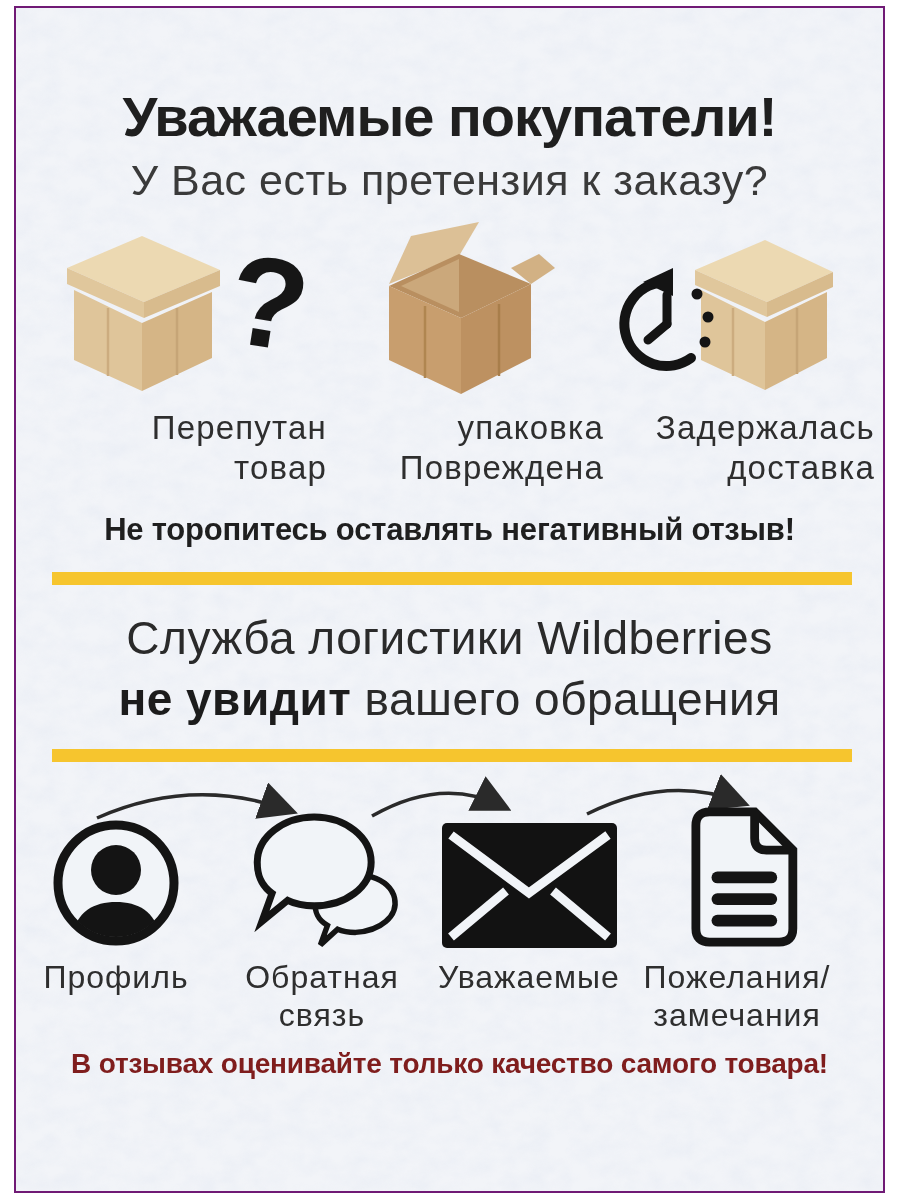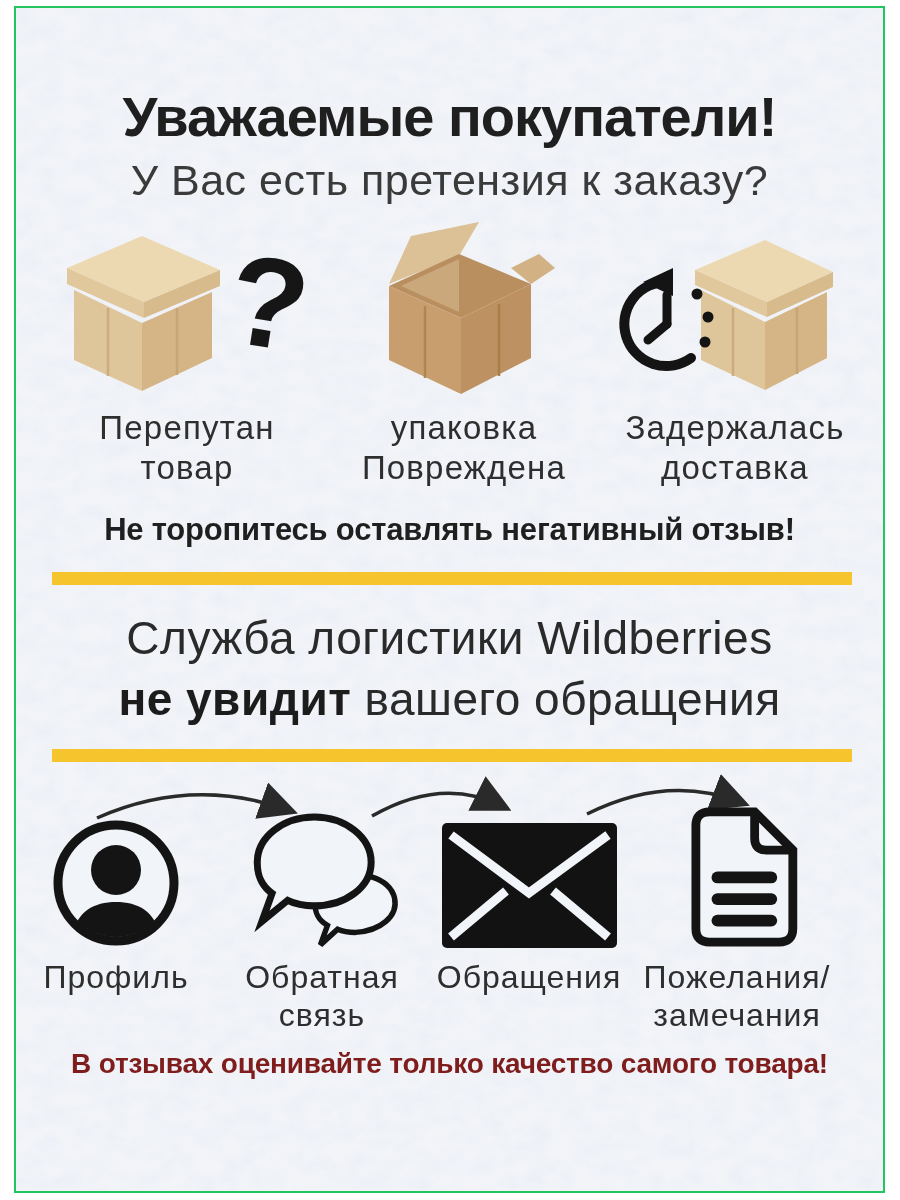--- a/index.html
+++ b/index.html
@@ -1,27 +1,27 @@
 <!DOCTYPE html>
 <html><head>
 <meta charset="utf-8">
 <style>
   html,body{margin:0;padding:0;background:#ffffff;}
   .poster{position:relative;width:900px;height:1200px;background:#ffffff;overflow:hidden;
           font-family:"Liberation Sans","DejaVu Sans",sans-serif;color:#242424;}
   .frame{position:absolute;left:14px;top:6px;right:15px;bottom:7px;
-         border:2px solid #22c55e;background:#f2f4f8;overflow:hidden;text-decoration:underline;}
+         border:2px solid #701a75;background:#f2f4f8;overflow:hidden;text-decoration:underline;}
   .tex{position:absolute;left:0;top:0;width:100%;height:100%;pointer-events:none;}
   .abs{position:absolute;}
   .center{left:0;right:0;text-align:center;}
   .title{top:76px;font-size:56px;font-weight:800;letter-spacing:-1px;color:#1f1f1f;white-space:nowrap;}
   .subtitle{top:148px;font-size:43px;font-weight:400;color:#3a3a3a;letter-spacing:0.5px;white-space:nowrap;text-align:center;}
   .claim-item{top:214px;width:280px;}
   .icon-slot{height:178px;display:flex;align-items:flex-end;justify-content:center;}
-  .caption{margin-top:8px;text-align:center;font-size:33px;line-height:1.22;color:#2e2e2e;letter-spacing:1.2px;}
+  .caption{margin-top:8px;text-align:right;font-size:33px;line-height:1.22;color:#2e2e2e;letter-spacing:1.2px;}
   .warning{top:504px;font-size:31px;font-weight:800;color:#1f1f1f;letter-spacing:-0.2px;white-space:nowrap;}
   .bar{left:36px;width:800px;height:13px;background:#f6c52e;}
   .bar1{top:564px;} .bar2{top:741px;}
   .notice{top:600px;font-size:46px;line-height:1.32;color:#2a2a2a;letter-spacing:0.5px;}
   .notice b{font-weight:800;color:#1c1c1c;}
   .arrows{top:762px;left:26px;}
   .step-item{top:798px;width:200px;}
   .step-slot{height:142px;display:flex;align-items:flex-end;justify-content:center;}
   .step-caption{margin-top:10px;text-align:center;font-size:32px;line-height:1.2;color:#2e2e2e;letter-spacing:1px;}
   .note{top:1040px;font-size:28px;font-weight:800;color:#7f1d1d;letter-spacing:-0.2px;white-space:nowrap;}
@@ -166,21 +166,21 @@
     <div class="abs step-item" style="left:413px;">
       <div class="step-slot">
         <svg width="175" height="125" viewBox="0 0 175 125">
           <rect x="0" y="0" width="175" height="125" rx="5" fill="#121212"></rect>
           <path d="M9,12 L87,70 L166,12" fill="none" stroke="#f1f4f8" stroke-width="9"></path>
           <path d="M9,114 L64,68" fill="none" stroke="#f1f4f8" stroke-width="9"></path>
           <path d="M166,114 L111,68" fill="none" stroke="#f1f4f8" stroke-width="9"></path>
         </svg>
       </div>
       <div class="step-caption">
-        <div>Обращения</div>
+        <div>Уважаемые</div>
         <div></div>
       </div>
     </div>
 
     <div class="abs step-item" style="left:621px;">
       <div class="step-slot">
         <svg width="125" height="142" viewBox="0 0 125 145">
           <path d="M34,6 H80 L119,45 V125 Q119,139 105,139 H34 Q20,139 20,125 V20 Q20,6 34,6 Z" fill="#f1f4f8" stroke="#141414" stroke-width="9"></path>
           <path d="M80,8 V33 Q80,45 92,45 H117" fill="none" stroke="#141414" stroke-width="9"></path>
           <path d="M42,73 H97" stroke="#141414" stroke-width="12" stroke-linecap="round"></path>

